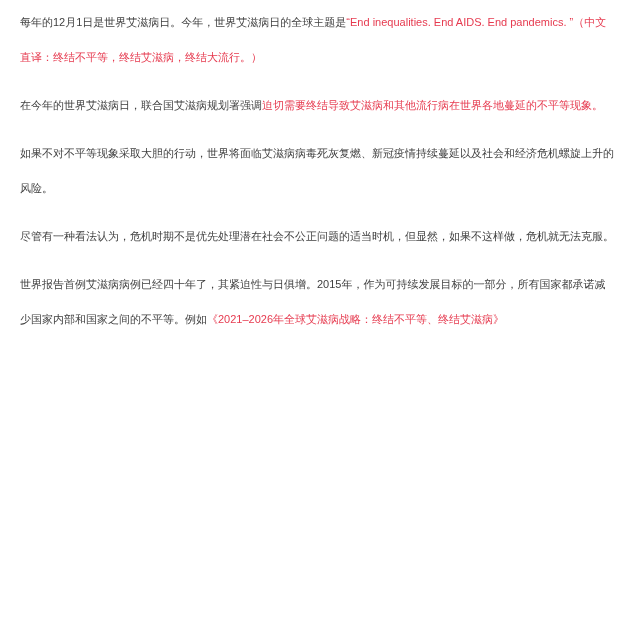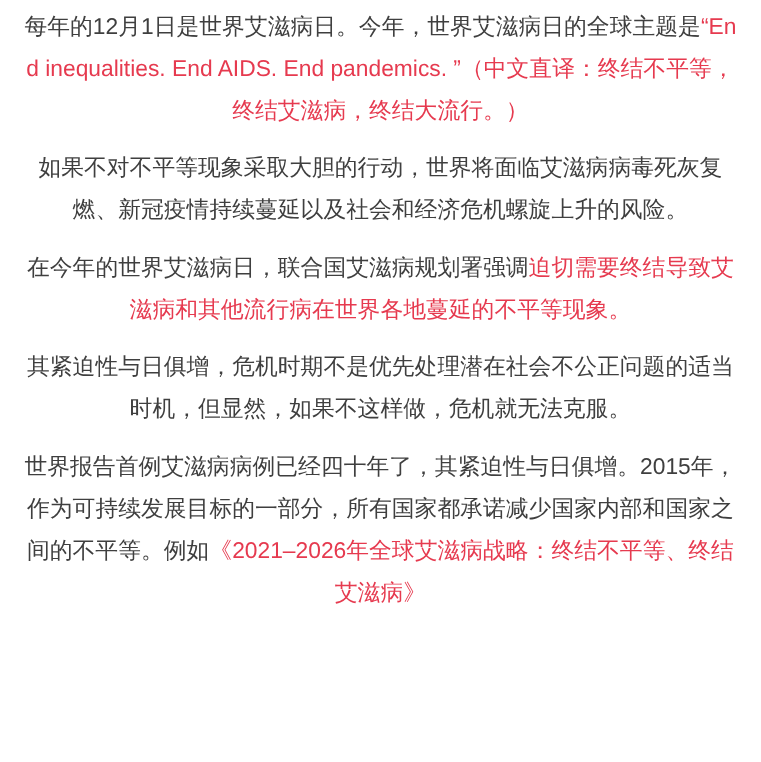--- a/index.html
+++ b/index.html
@@ -13,34 +13,34 @@
     padding: 5px 20px 0 20px;
     background: var(--bg, #ffffff);
     font-family: "Liberation Sans", sans-serif;
     overflow: hidden;
   }
   .article {
     width: 100%;
   }
   p.para {
     margin: 0 0 13px 0;
-    font-size: 19px;
+    font-size: 11px;
     line-height: 35px;
     color: var(--text, #3f3f3f);
-    text-align: center;
+    text-align: left;
     word-break: break-all;
   }
   p.para .accent {
     color: var(--accent, #e63a4f);
   }
 </style>
 </head>
 <body style="--bg: #ffffff; --text: #3f3f3f; --accent: #e63a4f;">
 
 <main class="article">
   <div id="paragraphs">
       <p class="para"><span class="">每年的12月1日是世界艾滋病日。今年，世界艾滋病日的全球主题是</span><span class="accent">“End inequalities. End AIDS. End pandemics. ”（中文直译：终结不平等，终结艾滋病，终结大流行。）</span></p>
+      <p class="para"><span class="">在今年的世界艾滋病日，联合国艾滋病规划署强调</span><span class="accent">迫切需要终结导致艾滋病和其他流行病在世界各地蔓延的不平等现象。</span></p>
       <p class="para"><span class="">如果不对不平等现象采取大胆的行动，世界将面临艾滋病病毒死灰复燃、新冠疫情持续蔓延以及社会和经济危机螺旋上升的风险。</span></p>
-      <p class="para"><span class="">在今年的世界艾滋病日，联合国艾滋病规划署强调</span><span class="accent">迫切需要终结导致艾滋病和其他流行病在世界各地蔓延的不平等现象。</span></p>
-      <p class="para"><span class="">其紧迫性与日俱增，危机时期不是优先处理潜在社会不公正问题的适当时机，但显然，如果不这样做，危机就无法克服。</span></p>
+      <p class="para"><span class="">尽管有一种看法认为，危机时期不是优先处理潜在社会不公正问题的适当时机，但显然，如果不这样做，危机就无法克服。</span></p>
       <p class="para"><span class="">世界报告首例艾滋病病例已经四十年了，其紧迫性与日俱增。2015年，作为可持续发展目标的一部分，所有国家都承诺减少国家内部和国家之间的不平等。例如</span><span class="accent">《2021–2026年全球艾滋病战略：终结不平等、终结艾滋病》</span></p>
     </div>
 </main>
 
 </body></html>

